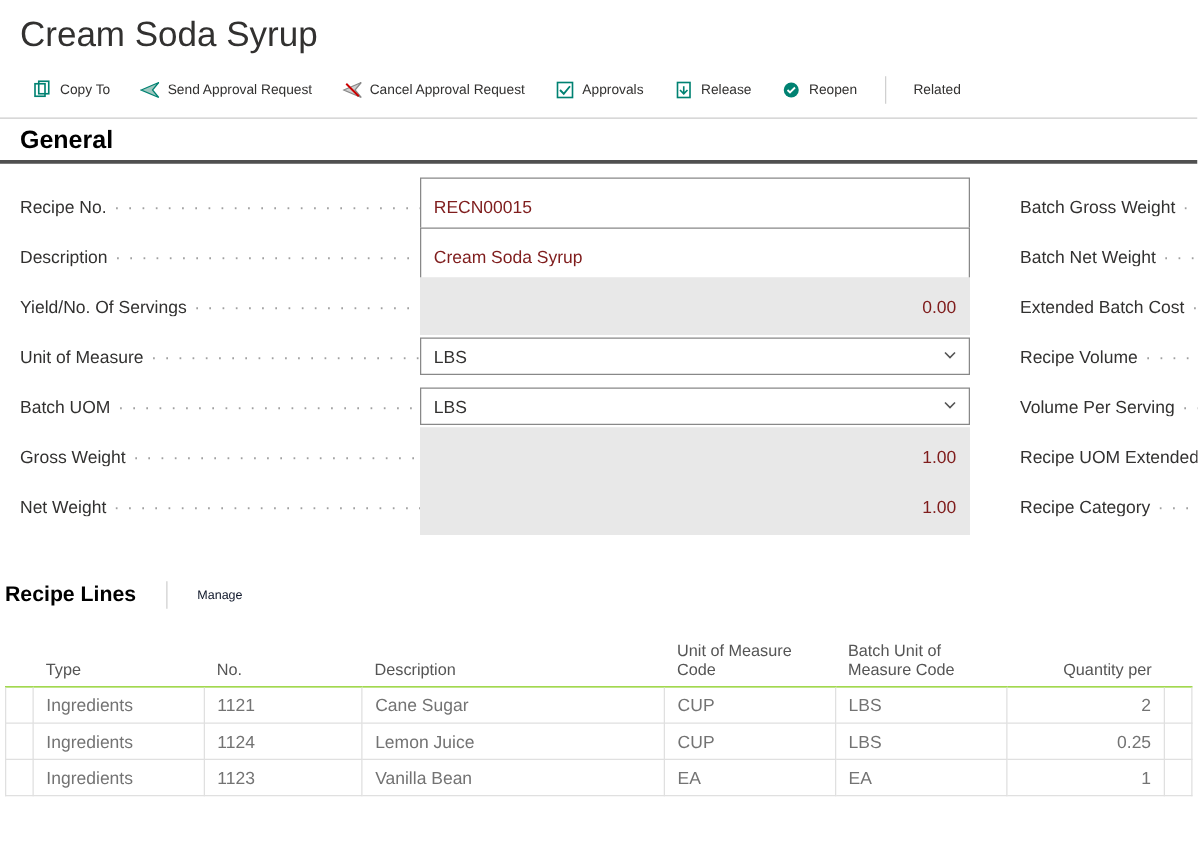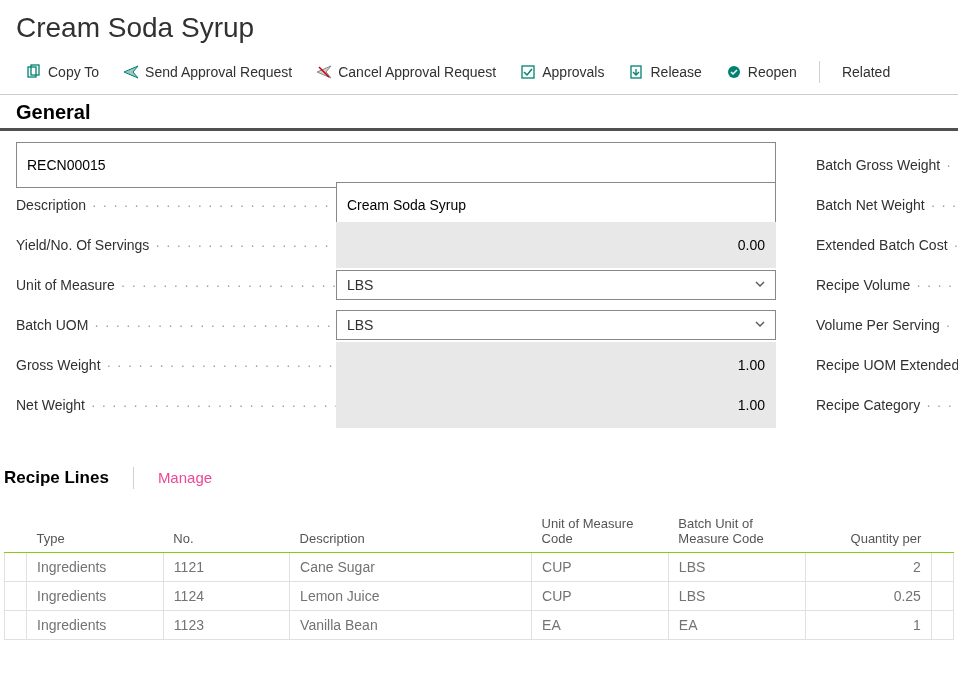--- a/index.html
+++ b/index.html
@@ -24,21 +24,21 @@
       padding: 6px 16px 10px 16px;
       gap: 4px;
       border-bottom: 1px solid #ccc;
     }
     .toolbar-btn {
       display: flex;
       align-items: center;
       gap: 6px;
       padding: 4px 10px;
       cursor: pointer;
-      font-size: 14px;
+      font-size: 11px;
       color: #323130;
       white-space: nowrap;
     }
     .toolbar-icon { display: inline-flex; width: 16px; height: 16px; }
     .toolbar-sep { width: 1px; height: 22px; background: #d0d0d0; margin: 0 8px; }
 
     .section-header {
       font-size: 20px;
       font-weight: 600;
       color: #000;
@@ -74,21 +74,21 @@
       margin-left: 6px;
       letter-spacing: 1px;
     }
     .form-label.right-label { width: auto; }
     .form-input {
       flex: 1;
       height: 46px;
       border: 1px solid #888;
       padding: 0 10px;
       font-size: 14px;
-      color: #000000;
+      color: #7f1d1d;
       font-family: inherit;
       background: #fff;
     }
     .form-input.readonly {
       background: #e8e8e8;
       border: 1px solid #e8e8e8;
     }
     .form-input.numeric { text-align: right; }
     .form-select-wrap {
       flex: 1;
@@ -122,22 +122,22 @@
       margin-bottom: 20px;
     }
     .recipe-lines-title {
       font-size: 17px;
       font-weight: 600;
       color: #000;
       padding-right: 24px;
     }
     .recipe-lines-sep { width: 1px; height: 22px; background: #d0d0d0; }
     .manage-btn {
-      font-size: 15px;
-      color: #ec4899;
+      font-size: 10px;
+      color: #0f172a;
       padding: 4px 24px;
       cursor: pointer;
     }
 
     .lines-table {
       width: 100%;
       border-collapse: collapse;
       font-size: 14px;
     }
     .lines-table th {
@@ -223,20 +223,21 @@
   <div class="toolbar-btn">
     <span>Related</span>
   </div>
 </div>
 
 <h2 class="section-header">General</h2>
 
 <div class="form-area">
   <div class="form-col-left">
     <div class="form-row">
+      <span class="form-label"><span>Recipe No.</span></span>
       <input class="form-input" value="RECN00015" style="">
     </div>
     <div class="form-row">
       <span class="form-label"><span>Description</span></span>
       <input class="form-input" value="Cream Soda Syrup" style="">
     </div>
     <div class="form-row">
       <span class="form-label"><span>Yield/No. Of Servings</span></span>
       <input class="form-input readonly numeric" readonly="" value="0.00" style="">
     </div>

